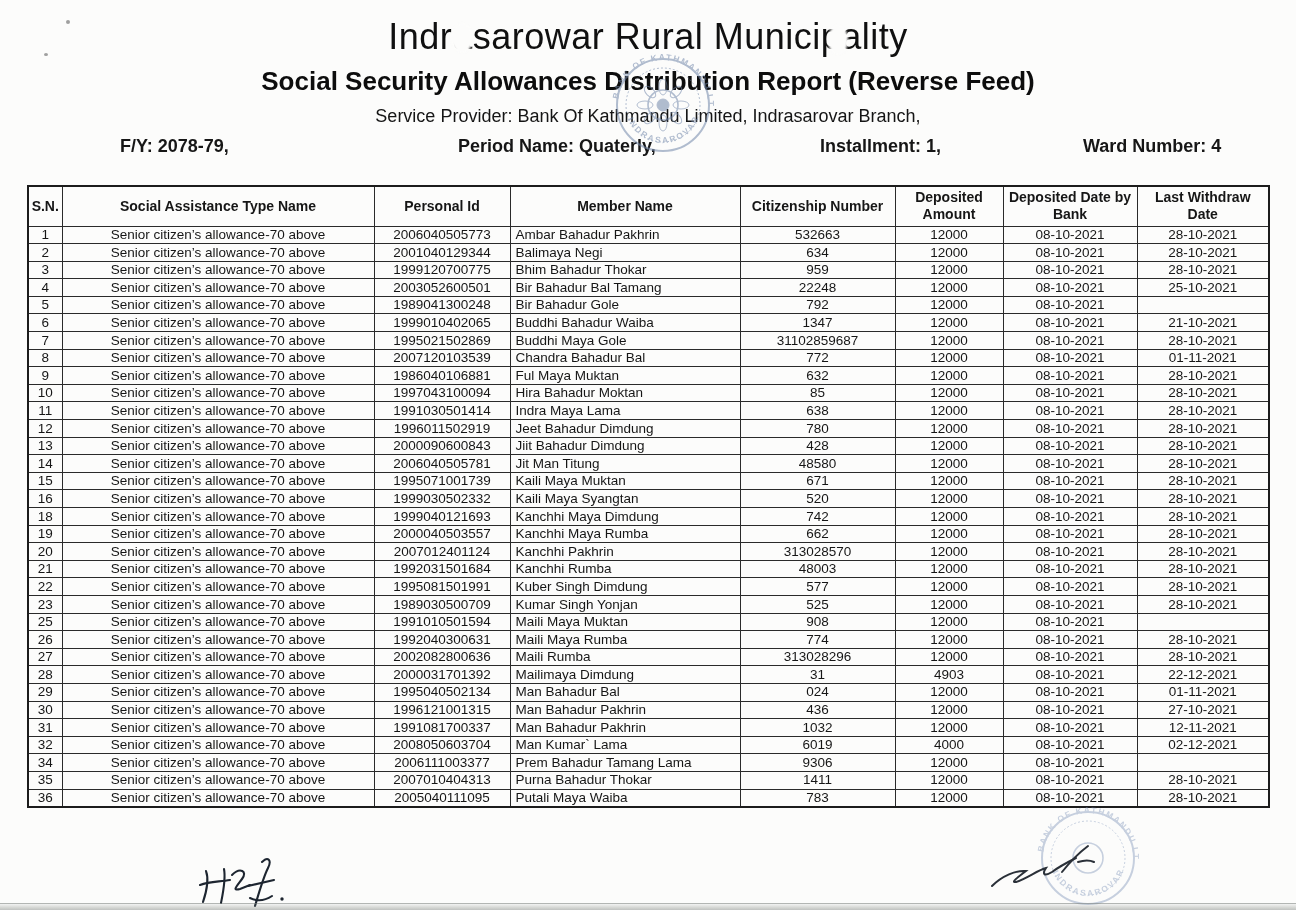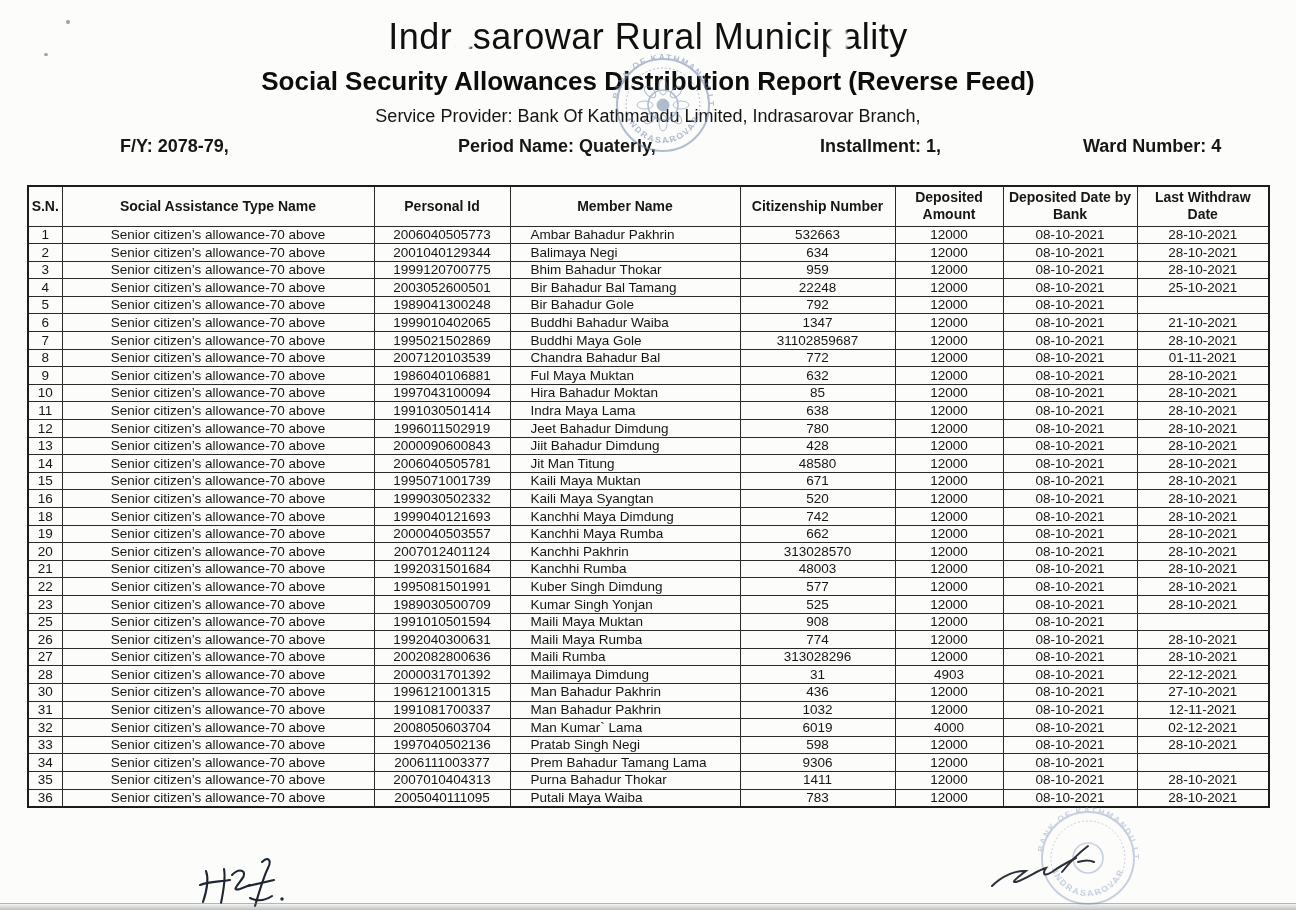--- a/index.html
+++ b/index.html
@@ -38,21 +38,21 @@
   .sig.right-sig { left:985px; top:838px; }
 
   
   table.report { position:absolute; left:27px; top:157px; width:1241px; z-index:2;
     border-collapse:collapse; table-layout:fixed; background:transparent;margin-top:28px; }
   table.report th, table.report td { border:1px solid #2a2a2a; overflow:hidden; white-space:nowrap; }
   table.report { border:2px solid #1c1c1c; }
   table.report th { height:40px; font-size:14px; font-weight:700; text-align:center; vertical-align:middle;
     line-height:1.25; white-space:normal; padding:0 2px; }
   table.report td { height:17.6px; font-size:13.5px; line-height:1; text-align:center; vertical-align:middle; padding:0 3px; }
-  table.report td.left { text-align:left; padding-left:20px; }
+  table.report td.left { text-align:left; padding-left:5px; }
   col.c0 { width:34px; } col.c1 { width:312px; } col.c2 { width:136px; } col.c3 { width:230px; }
   col.c4 { width:155px; } col.c5 { width:108px; } col.c6 { width:134px; } col.c7 { width:132px; }
 </style>
 </head>
 <body>
 
 <div class="page">
 
   <div class="speck s1"></div>
   <div class="speck s2"></div>
@@ -372,20 +372,30 @@
           <td class="c0">28</td>
           <td class="c1">Senior citizen’s allowance-70 above</td>
           <td class="c2">2000031701392</td>
           <td class="c3 left">Mailimaya Dimdung</td>
           <td class="c4">31</td>
           <td class="c5">4903</td>
           <td class="c6">08-10-2021</td>
           <td class="c7">22-12-2021</td>
         </tr>
         <tr>
+          <td class="c0">29</td>
+          <td class="c1">Senior citizen’s allowance-70 above</td>
+          <td class="c2">1995040502134</td>
+          <td class="c3 left">Man Bahadur Bal</td>
+          <td class="c4">024</td>
+          <td class="c5">12000</td>
+          <td class="c6">08-10-2021</td>
+          <td class="c7">01-11-2021</td>
+        </tr>
+        <tr>
           <td class="c0">30</td>
           <td class="c1">Senior citizen’s allowance-70 above</td>
           <td class="c2">1996121001315</td>
           <td class="c3 left">Man Bahadur Pakhrin</td>
           <td class="c4">436</td>
           <td class="c5">12000</td>
           <td class="c6">08-10-2021</td>
           <td class="c7">27-10-2021</td>
         </tr>
         <tr>
@@ -400,30 +410,20 @@
         </tr>
         <tr>
           <td class="c0">32</td>
           <td class="c1">Senior citizen’s allowance-70 above</td>
           <td class="c2">2008050603704</td>
           <td class="c3 left">Man Kumar` Lama</td>
           <td class="c4">6019</td>
           <td class="c5">4000</td>
           <td class="c6">08-10-2021</td>
           <td class="c7">02-12-2021</td>
-        </tr>
-        <tr>
-          <td class="c0">33</td>
-          <td class="c1">Senior citizen’s allowance-70 above</td>
-          <td class="c2">1997040502136</td>
-          <td class="c3 left">Pratab Singh Negi</td>
-          <td class="c4">598</td>
-          <td class="c5">12000</td>
-          <td class="c6">08-10-2021</td>
-          <td class="c7">28-10-2021</td>
         </tr>
         <tr>
           <td class="c0">34</td>
           <td class="c1">Senior citizen’s allowance-70 above</td>
           <td class="c2">2006111003377</td>
           <td class="c3 left">Prem Bahadur Tamang Lama</td>
           <td class="c4">9306</td>
           <td class="c5">12000</td>
           <td class="c6">08-10-2021</td>
           <td class="c7"></td>

